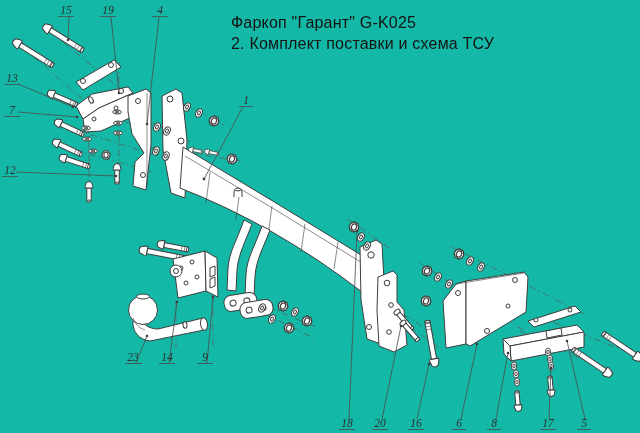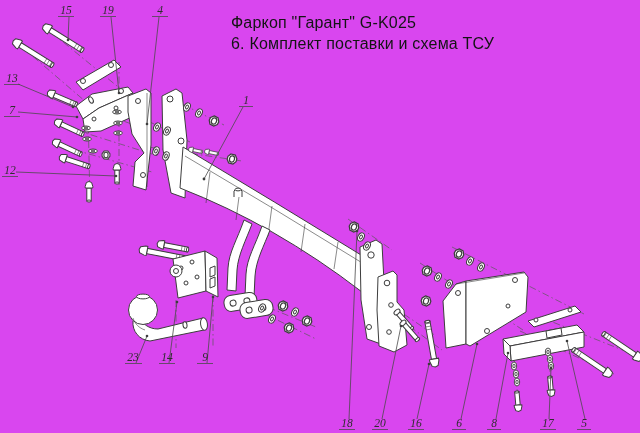--- a/index.html
+++ b/index.html
@@ -1,17 +1,17 @@
 <!DOCTYPE html>
 <html><head>
 <meta charset="utf-8">
 <style>
   html,body{margin:0;padding:0;background:#fff;}
   #stage{
-    position:relative;width:640px;height:433px;background:#d946ef;overflow:hidden;
+    position:relative;width:640px;height:433px;background:#14b8a6;overflow:hidden;
     font-family:"Liberation Sans",sans-serif;
   }
   #title-block{
     position:absolute;left:231px;top:12px;color:#141414;
     font-size:16px;line-height:21px;letter-spacing:.2px;white-space:nowrap;
   }
   svg text.callout{
     font-family:"Liberation Serif",serif;font-style:italic;
     font-size:11.5px;fill:#2e2e2e;text-anchor:middle;
   }
@@ -364,16 +364,16 @@
           <circle class="dot" cx="567" cy="341" r="1.3"></circle>
         <line class="leader" x1="577" y1="429.5" x2="591" y2="429.5"></line>
         <text class="callout" x="584" y="427">5</text>
       </g>
     </g>
   </svg>
 
   
   <div id="title-block">
     <div>Фаркоп "Гарант" G-K025</div>
-    <div>6. Комплект поставки и схема ТСУ</div>
+    <div>2. Комплект поставки и схема ТСУ</div>
   </div>
 
 </div>
 
 </body></html>

